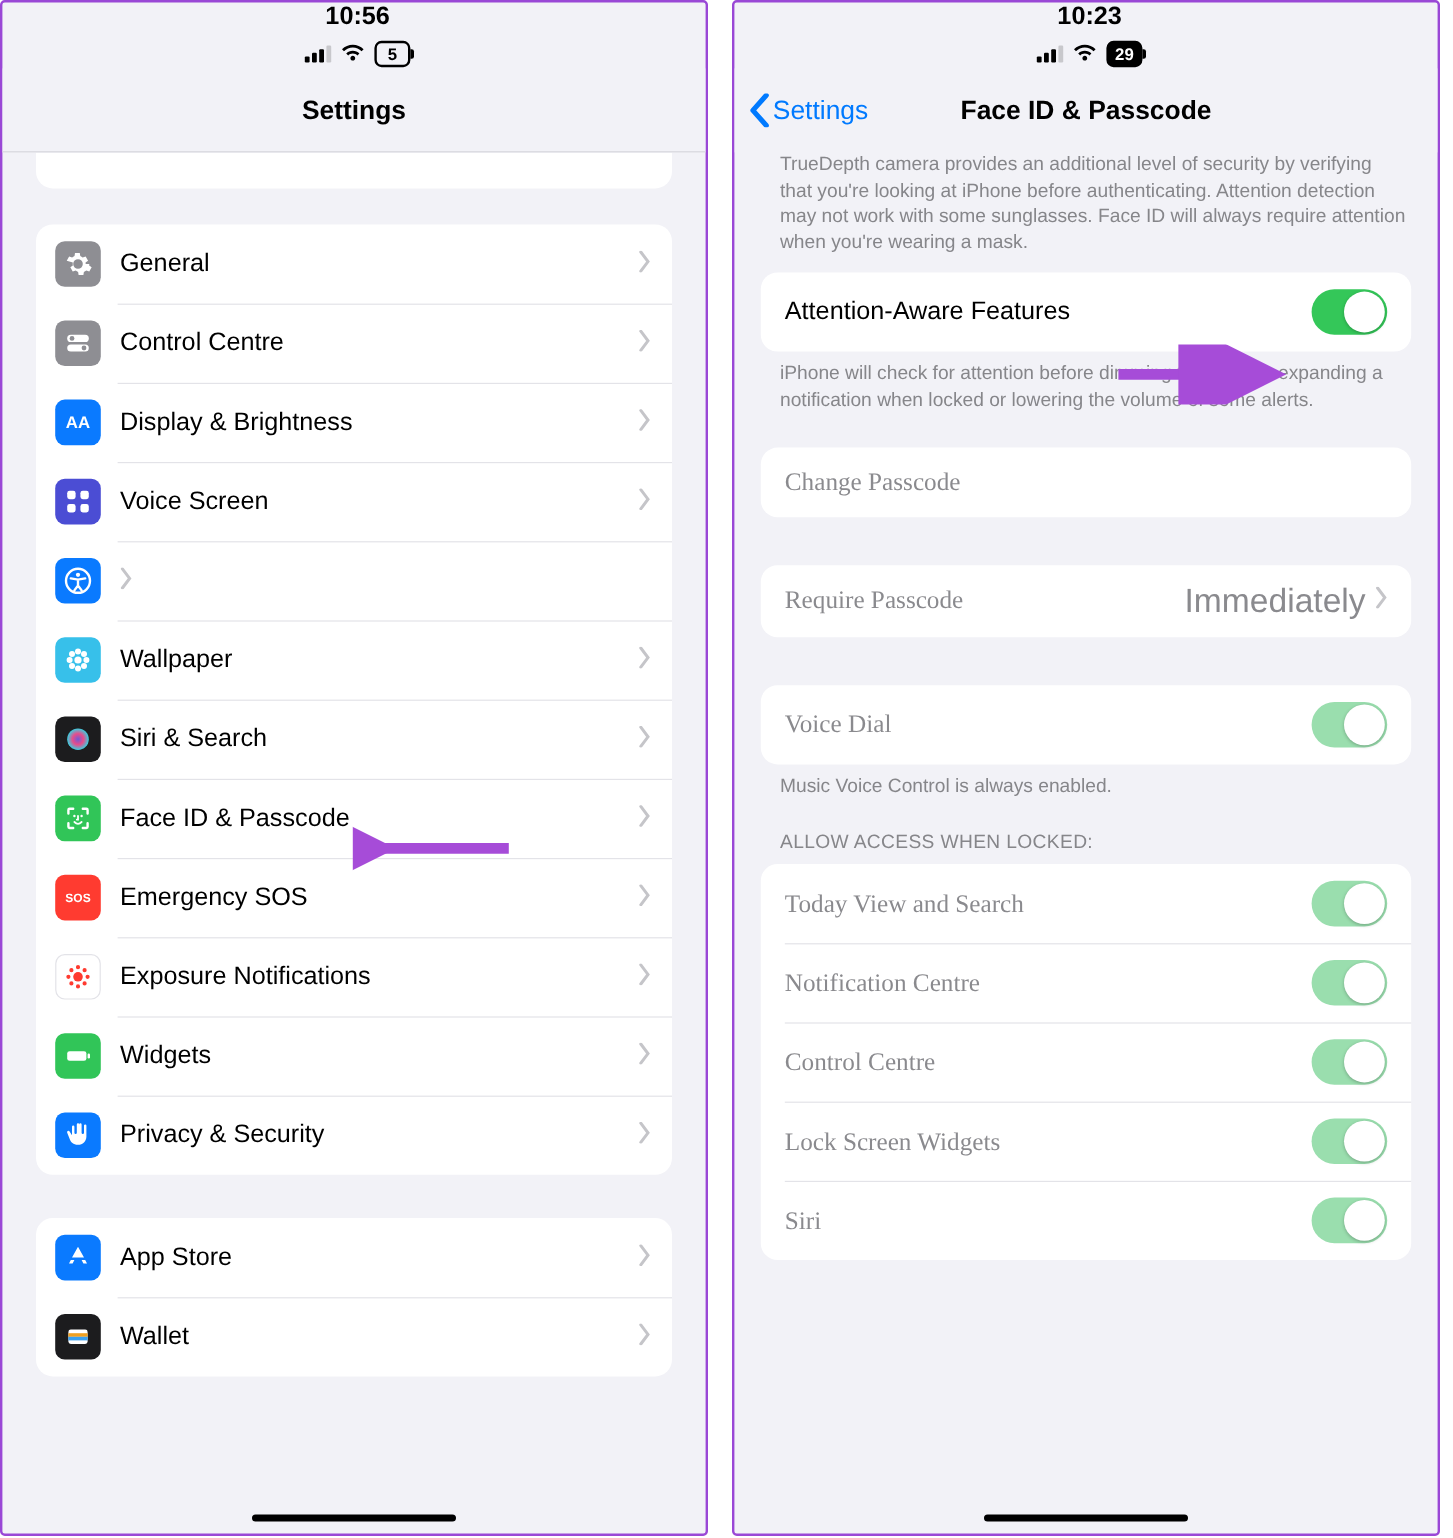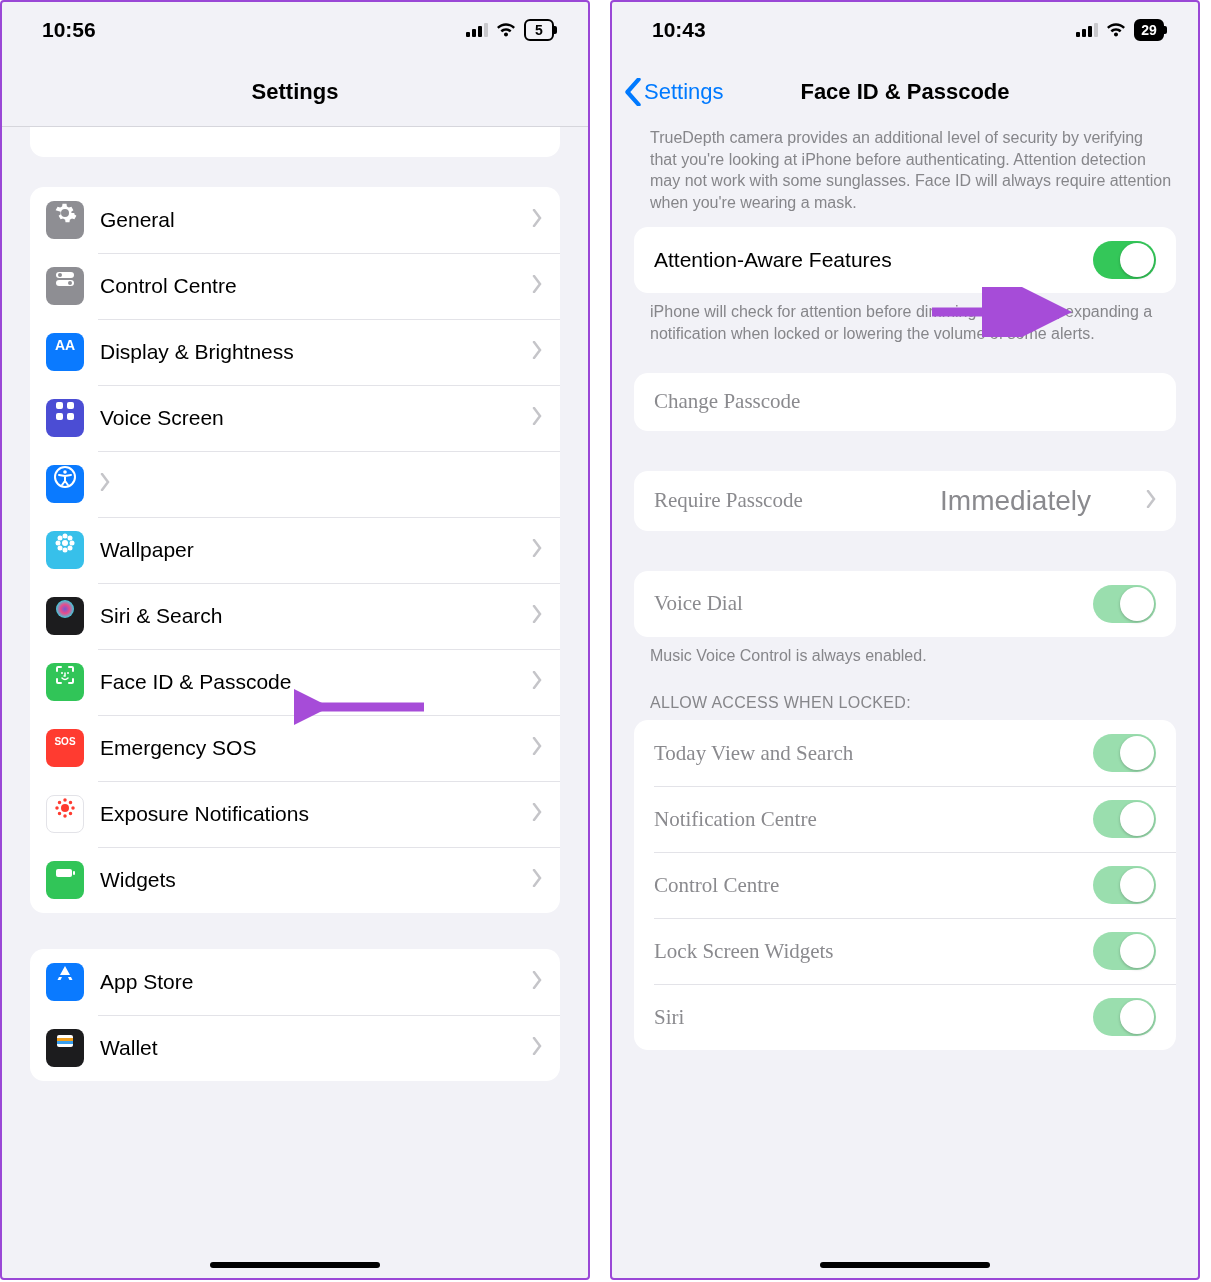--- a/index.html
+++ b/index.html
@@ -25,20 +25,21 @@
   }
   .status-bar {
     height: 55px;
     display: flex;
     align-items: center;
     justify-content: space-between;
     padding: 0 34px 0 40px;
     font-size: 21px;
     font-weight: 600;
     color: #000;
+    flex-direction: column;
   }
   .status-right { display: flex; align-items: center; gap: 8px; }
   .signal-bars { display:flex; align-items:flex-end; gap:2px; height:14px;}
   .signal-bars span{ width:4px; background:#000; border-radius:1px;}
   .signal-bars span:nth-child(1){height:5px;}
   .signal-bars span:nth-child(2){height:8px;}
   .signal-bars span:nth-child(3){height:11px;}
   .signal-bars span:nth-child(4){height:14px; background:#c8c8cc;}
   .wifi-icon svg{ width:20px; height:16px; }
   .battery-badge {
@@ -90,21 +91,21 @@
     min-height:58px;
     position:relative;
   }
   .row + .row::before{
     content:""; position:absolute; top:0; left:68px; right:0; height:1px;
     background:#e3e3e8;
   }
   .row.noicon + .row.noicon::before{ left:20px; }
   .icon-box{
     width:38px; height:38px; border-radius:8px;
-    display:flex; align-items:flex-start; justify-content:center;
+    display:flex; align-items:center; justify-content:center;
     margin-right:16px; flex-shrink:0;
     color:#ffffff;
   }
   .icon-box svg{ width:24px;height:24px;}
   .row-label{ font-size:21px; color:#000000; flex:1;}
   .row-label.blue{ color:#007aff;}
   .row-label.grey{ color:#8a8a8e;font-family:Liberation Serif, serif;}
   .row-value{ font-size:28px; color:#8a8a8e; margin-right:8px;}
   .chevron{ color:#c5c5c9; }
   .chevron svg{ width:10px; height:18px;}
@@ -135,21 +136,21 @@
   .home-indicator{
     position:absolute; bottom:10px; left:50%; transform:translateX(-50%);
     width:170px; height:6px; background:#000; border-radius:4px;
   }
   .arrow-annot{
     position:absolute; pointer-events:none;
   }
   .phone2 .nav-header{ border-bottom:none;}
   .phone2 .card{ margin:0 22px;}
   .phone2 .footer-text,.phone2 .header-text,.phone2 .clipnote{ padding-left:38px; padding-right:26px;}
-  .phone2 .row{ padding:14px 20px;gap:47px;}
+  .phone2 .row{ padding:14px 20px;}
   .phone2 .row + .row::before{ left:20px;}
 </style>
 </head>
 <body>
 
 <div class="phone">
   <div class="status-bar">
     <span>10:56</span>
     <div class="status-right">
       <span class="signal-bars">
@@ -324,20 +325,31 @@
             <svg viewBox="0 0 24 24">
               <rect x="3" y="8" width="16" height="8" rx="2" fill="#fff"></rect>
               <rect x="20" y="10" width="2" height="4" rx="1" fill="#fff"></rect>
             </svg>
           </div>
           <span class="row-label">Widgets</span>
           <span class="chevron"><svg viewBox="0 0 10 18">
               <path d="M2 1 L8 9 L2 17" stroke="#c5c5c9" stroke-width="2.5" fill="none" stroke-linecap="round"></path>
             </svg></span>
         </div>
+        <div class="row">
+          <div class="icon-box" style="background: rgb(10, 122, 255);">
+            <svg viewBox="0 0 24 24">
+              <path fill="#fff" d="M13 3a1 1 0 012 0v7a1 1 0 002 0V4a1 1 0 012 0v9c0 4-3 7-7 7s-6-2-7-5l-2-5a1 1 0 012-1l2 3V5a1 1 0 012 0v5a1 1 0 002 0V3a1 1 0 012 0z"></path>
+            </svg>
+          </div>
+          <span class="row-label">Privacy &amp; Security</span>
+          <span class="chevron"><svg viewBox="0 0 10 18">
+              <path d="M2 1 L8 9 L2 17" stroke="#c5c5c9" stroke-width="2.5" fill="none" stroke-linecap="round"></path>
+            </svg></span>
+        </div>
       </div>
     <div class="card gap" id="left-g2">
         <div class="row">
           <div class="icon-box" style="background: rgb(10, 122, 255);">
             <svg viewBox="0 0 24 24">
               <path fill="#fff" d="M12 3l5 9H7l5-9zm-6 11h3l-1.5 3H4.5L6 14zm9 0h3l1.5 3h-3L15 14z"></path>
             </svg>
           </div>
           <span class="row-label">App Store</span>
           <span class="chevron"><svg viewBox="0 0 10 18">
@@ -366,21 +378,21 @@
         <marker id="ah1" markerWidth="10" markerHeight="10" refX="2" refY="5" orient="auto">
           <path d="M10 0 L0 5 L10 10 Z" fill="#a64cd8"></path>
         </marker>
       </defs>
     <line x1="130" y1="25" x2="18" y2="25" stroke="#a64cd8" stroke-width="9" marker-end="url(#ah1)"></line>
   </svg>
 </div>
 
 <div class="phone phone2">
   <div class="status-bar">
-    <span>10:43</span>
+    <span>10:23</span>
     <div class="status-right">
       <span class="signal-bars">
           <span></span>
           <span></span>
           <span></span>
           <span></span>
         </span>
       <span class="wifi-icon">
         <svg viewBox="0 0 24 18">
             <path fill="#000" d="M12 18c1.3 0 2.4-1.1 2.4-2.4S13.3 13.2 12 13.2s-2.4 1.1-2.4 2.4S10.7 18 12 18zM5.4 10.9l2 2c1.2-1.2 2.8-1.9 4.6-1.9s3.4.7 4.6 1.9l2-2C16.9 9.1 14.6 8.1 12 8.1S7.1 9.1 5.4 10.9zM1.2 6.7l2 2C5.5 6.4 8.6 5 12 5s6.5 1.4 8.8 3.7l2-2C19.9 3.8 16.1 2.2 12 2.2S4.1 3.8 1.2 6.7z"></path>

